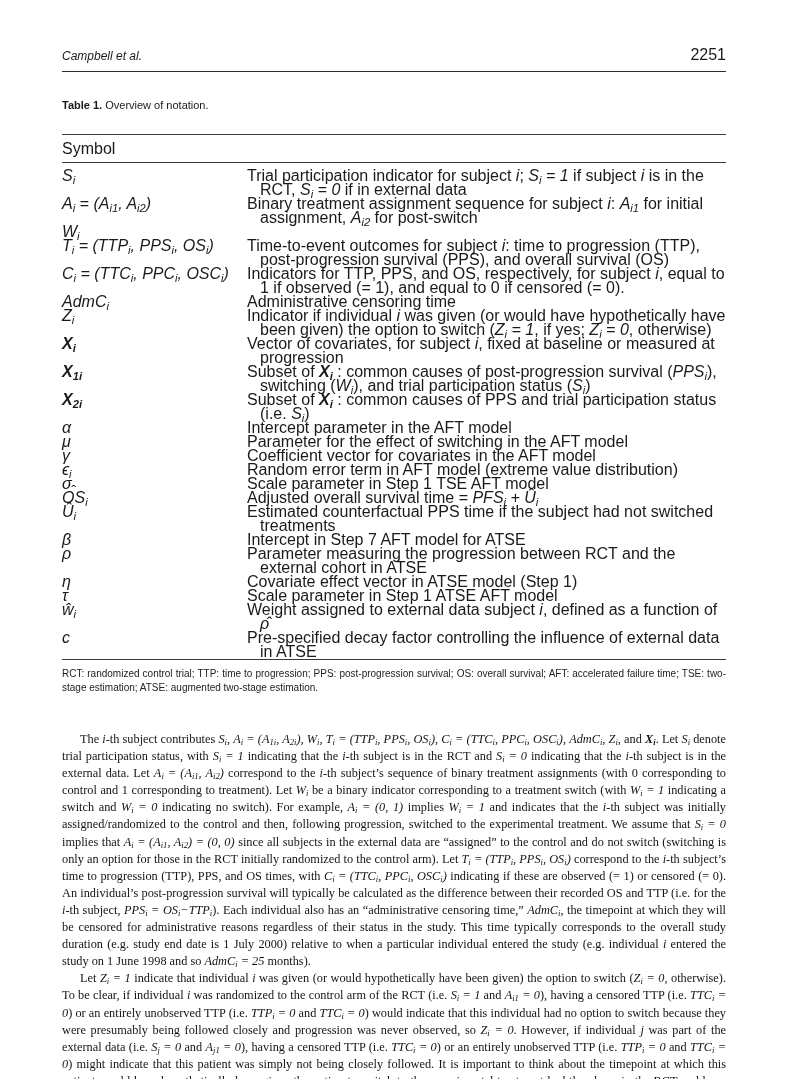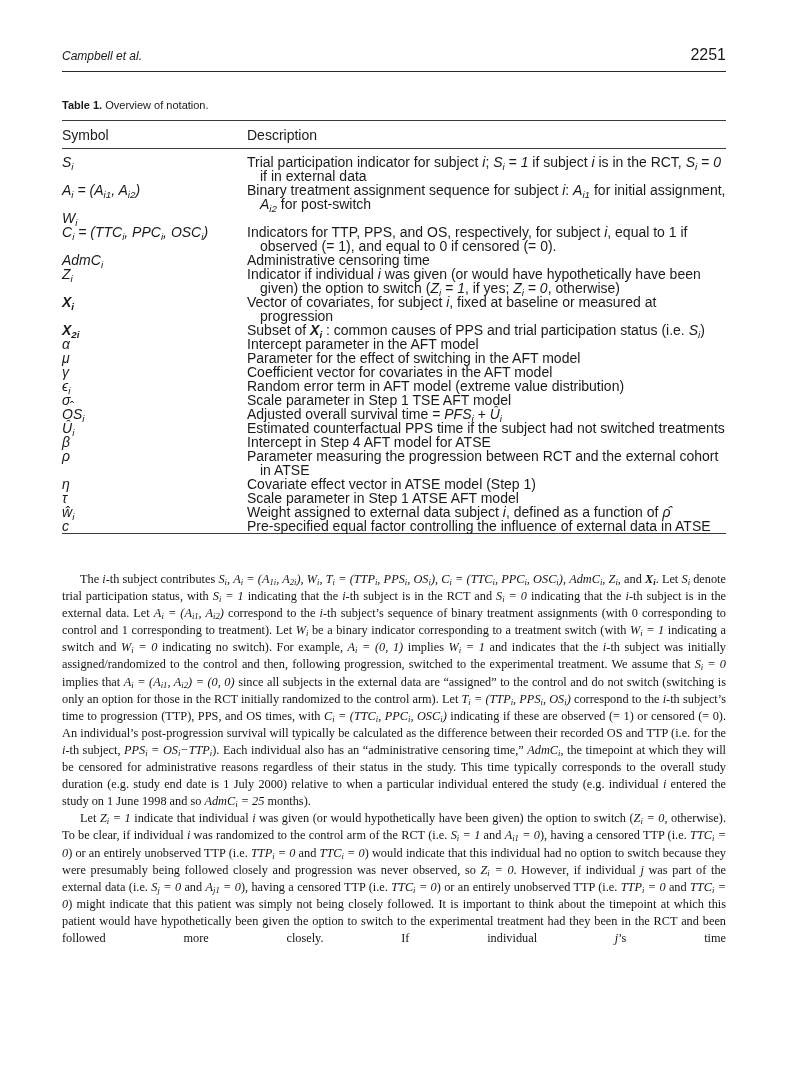--- a/index.html
+++ b/index.html
@@ -11,21 +11,21 @@
   
   .runhead { display:flex; justify-content:space-between; align-items:baseline;
              margin-top:46px; padding-bottom:7px; border-bottom:1.2px solid #2b2b2b;
              font-size:12px;gap:16px; }
   .authors { font-style:italic; }
   .pageno { font-size:16px; }
 
   
   .caption { margin-top:27px; font-size:11px; }
   .caption b { font-weight:bold;margin-top:42px; }
-  .tbl { margin-top:9px; border-top:1.1px solid #3a3a3a; font-size:14px; line-height:14px; }
+  .tbl { margin-top:23px; border-top:1.1px solid #3a3a3a; font-size:16px; line-height:14px; }
   .thead { display:grid; grid-template-columns:185px 1fr; padding:7px 0 6px 0;
            border-bottom:1.1px solid #3a3a3a; }
   .tbody { padding:6px 0 0 0; border-bottom:1.1px solid #3a3a3a; }
   .trow { display:grid; grid-template-columns:185px 1fr; }
   .sym  { white-space:nowrap; }
   .desc { padding-left:13px; text-indent:-13px; }
   sub { font-size:0.7em; vertical-align:-0.28em; line-height:0; }
   .ohat { position:relative; display:inline-block; }
   .ohat::after { content:"ˆ"; position:absolute; left:50%; top:-0.52em;
                  transform:translateX(-50%); font-style:normal; font-size:0.9em; }
@@ -49,37 +49,40 @@
     </div>
 
     <div class="caption">
       <b>Table 1.</b>
       <span>Overview of notation.</span>
     </div>
 
     <div class="tbl">
       <div class="thead">
         <div>Symbol</div>
-        <div>Description</div>
       </div>
       <div class="tbody">
   <div class="trow">
     <div class="sym"><i>S<sub>i</sub></i></div>
     <div class="desc">Trial participation indicator for subject <i>i</i>; <i>S<sub>i</sub> = 1</i> if subject <i>i</i> is in the RCT, <i>S<sub>i</sub> = 0</i> if in external data</div>
   </div>
 
   <div class="trow">
     <div class="sym"><i>A<sub>i</sub> = (A<sub>i1</sub>, A<sub>i2</sub>)</i></div>
     <div class="desc">Binary treatment assignment sequence for subject <i>i</i>: <i>A<sub>i1</sub></i> for initial assignment, <i>A<sub>i2</sub></i> for post-switch</div>
   </div>
 
   <div class="trow">
     <div class="sym"><i>W<sub>i</sub></i></div>
   </div>
 
+  <div class="trow">
+    <div class="sym"><i>T<sub>i</sub> = (TTP<sub>i</sub>, PPS<sub>i</sub>, OS<sub>i</sub>)</i></div>
+    <div class="desc">Time-to-event outcomes for subject <i>i</i>: time to progression (TTP), post-progression survival (PPS), and overall survival (OS)</div>
+  </div>
 
   <div class="trow">
     <div class="sym"><i>C<sub>i</sub> = (TTC<sub>i</sub>, PPC<sub>i</sub>, OSC<sub>i</sub>)</i></div>
     <div class="desc">Indicators for TTP, PPS, and OS, respectively, for subject <i>i</i>, equal to 1 if observed (= 1), and equal to 0 if censored (= 0).</div>
   </div>
 
   <div class="trow">
     <div class="sym"><i>AdmC<sub>i</sub></i></div>
     <div class="desc">Administrative censoring time</div>
   </div>
@@ -87,20 +90,24 @@
   <div class="trow">
     <div class="sym"><i>Z<sub>i</sub></i></div>
     <div class="desc">Indicator if individual <i>i</i> was given (or would have hypothetically have been given) the option to switch (<i>Z<sub>i</sub> = 1</i>, if yes; <i>Z<sub>i</sub> = 0</i>, otherwise)</div>
   </div>
 
   <div class="trow">
     <div class="sym"><b><i>X<sub>i</sub></i></b></div>
     <div class="desc">Vector of covariates, for subject <i>i</i>, fixed at baseline or measured at progression</div>
   </div>
 
+  <div class="trow">
+    <div class="sym"><b><i>X<sub>1i</sub></i></b></div>
+    <div class="desc">Subset of <b><i>X<sub>i</sub></i></b> : common causes of post-progression survival (<i>PPS<sub>i</sub></i>), switching (<i>W<sub>i</sub></i>), and trial participation status (<i>S<sub>i</sub></i>)</div>
+  </div>
 
   <div class="trow">
     <div class="sym"><b><i>X<sub>2i</sub></i></b></div>
     <div class="desc">Subset of <b><i>X<sub>i</sub></i></b> : common causes of PPS and trial participation status (i.e. <i>S<sub>i</sub></i>)</div>
   </div>
 
   <div class="trow">
     <div class="sym"><i>α</i></div>
     <div class="desc">Intercept parameter in the AFT model</div>
   </div>
@@ -130,21 +137,21 @@
     <div class="desc">Adjusted overall survival time = <i>PFS<sub>i</sub> + Û<sub>i</sub></i></div>
   </div>
 
   <div class="trow">
     <div class="sym"><i>Û<sub>i</sub></i></div>
     <div class="desc">Estimated counterfactual PPS time if the subject had not switched treatments</div>
   </div>
 
   <div class="trow">
     <div class="sym"><i>β</i></div>
-    <div class="desc">Intercept in Step 4 AFT model for ATSE</div>
+    <div class="desc">Intercept in Step 7 AFT model for ATSE</div>
   </div>
 
   <div class="trow">
     <div class="sym"><i>ρ</i></div>
     <div class="desc">Parameter measuring the progression between RCT and the external cohort in ATSE</div>
   </div>
 
   <div class="trow">
     <div class="sym"><i>η</i></div>
     <div class="desc">Covariate effect vector in ATSE model (Step 1)</div>
@@ -155,25 +162,26 @@
     <div class="desc">Scale parameter in Step 1 ATSE AFT model</div>
   </div>
 
   <div class="trow">
     <div class="sym"><i>ŵ<sub>i</sub></i></div>
     <div class="desc">Weight assigned to external data subject <i>i</i>, defined as a function of <i>ρ̂</i></div>
   </div>
 
   <div class="trow">
     <div class="sym"><i>c</i></div>
-    <div class="desc">Pre-specified equal factor controlling the influence of external data in ATSE</div>
+    <div class="desc">Pre-specified decay factor controlling the influence of external data in ATSE</div>
   </div>
 </div>
     </div>
 
+    <div class="footnote">RCT: randomized control trial; TTP: time to progression; PPS: post-progression survival; OS: overall survival; AFT: accelerated failure time; TSE: two-stage estimation; ATSE: augmented two-stage estimation.</div>
 
     <div class="bodytext">
       <p>The <i>i</i>-th subject contributes <i>S<sub>i</sub></i>, <i>A<sub>i</sub> = (A<sub>1i</sub>, A<sub>2i</sub>)</i>, <i>W<sub>i</sub></i>, <i>T<sub>i</sub> = (TTP<sub>i</sub>, PPS<sub>i</sub>, OS<sub>i</sub>)</i>, <i>C<sub>i</sub> = (TTC<sub>i</sub>, PPC<sub>i</sub>, OSC<sub>i</sub>)</i>, <i>AdmC<sub>i</sub></i>, <i>Z<sub>i</sub></i>, and <b><i>X<sub>i</sub></i></b>. Let <i>S<sub>i</sub></i> denote trial participation status, with <i>S<sub>i</sub> = 1</i> indicating that the <i>i</i>-th subject is in the RCT and <i>S<sub>i</sub> = 0</i> indicating that the <i>i</i>-th subject is in the external data. Let <i>A<sub>i</sub> = (A<sub>i1</sub>, A<sub>i2</sub>)</i> correspond to the <i>i</i>-th subject’s sequence of binary treatment assignments (with 0 corresponding to control and 1 corresponding to treatment). Let <i>W<sub>i</sub></i> be a binary indicator corresponding to a treatment switch (with <i>W<sub>i</sub> = 1</i> indicating a switch and <i>W<sub>i</sub> = 0</i> indicating no switch). For example, <i>A<sub>i</sub> = (0, 1)</i> implies <i>W<sub>i</sub> = 1</i> and indicates that the <i>i</i>-th subject was initially assigned/randomized to the control and then, following progression, switched to the experimental treatment. We assume that <i>S<sub>i</sub> = 0</i> implies that <i>A<sub>i</sub> = (A<sub>i1</sub>, A<sub>i2</sub>) = (0, 0)</i> since all subjects in the external data are “assigned” to the control and do not switch (switching is only an option for those in the RCT initially randomized to the control arm). Let <i>T<sub>i</sub> = (TTP<sub>i</sub>, PPS<sub>i</sub>, OS<sub>i</sub>)</i> correspond to the <i>i</i>-th subject’s time to progression (TTP), PPS, and OS times, with <i>C<sub>i</sub> = (TTC<sub>i</sub>, PPC<sub>i</sub>, OSC<sub>i</sub>)</i> indicating if these are observed (= 1) or censored (= 0). An individual’s post-progression survival will typically be calculated as the difference between their recorded OS and TTP (i.e. for the <i>i</i>-th subject, <i>PPS<sub>i</sub> = OS<sub>i</sub>−TTP<sub>i</sub></i>). Each individual also has an “administrative censoring time,” <i>AdmC<sub>i</sub></i>, the timepoint at which they will be censored for administrative reasons regardless of their status in the study. This time typically corresponds to the overall study duration (e.g. study end date is 1 July 2000) relative to when a particular individual entered the study (e.g. individual <i>i</i> entered the study on 1 June 1998 and so <i>AdmC<sub>i</sub> = 25</i> months).</p>
       <p class="cut">Let <i>Z<sub>i</sub> = 1</i> indicate that individual <i>i</i> was given (or would hypothetically have been given) the option to switch (<i>Z<sub>i</sub> = 0</i>, otherwise). To be clear, if individual <i>i</i> was randomized to the control arm of the RCT (i.e. <i>S<sub>i</sub> = 1</i> and <i>A<sub>i1</sub> = 0</i>), having a censored TTP (i.e. <i>TTC<sub>i</sub> = 0</i>) or an entirely unobserved TTP (i.e. <i>TTP<sub>i</sub> = 0</i> and <i>TTC<sub>i</sub> = 0</i>) would indicate that this individual had no option to switch because they were presumably being followed closely and progression was never observed, so <i>Z<sub>i</sub> = 0</i>. However, if individual <i>j</i> was part of the external data (i.e. <i>S<sub>j</sub> = 0</i> and <i>A<sub>j1</sub> = 0</i>), having a censored TTP (i.e. <i>TTC<sub>i</sub> = 0</i>) or an entirely unobserved TTP (i.e. <i>TTP<sub>i</sub> = 0</i> and <i>TTC<sub>i</sub> = 0</i>) might indicate that this patient was simply not being closely followed. It is important to think about the timepoint at which this patient would have hypothetically been given the option to switch to the experimental treatment had they been in the RCT and been followed more closely. If individual <i>j</i>’s time</p>
     </div>
 
   </div>
 </div>
 
 </body></html>

